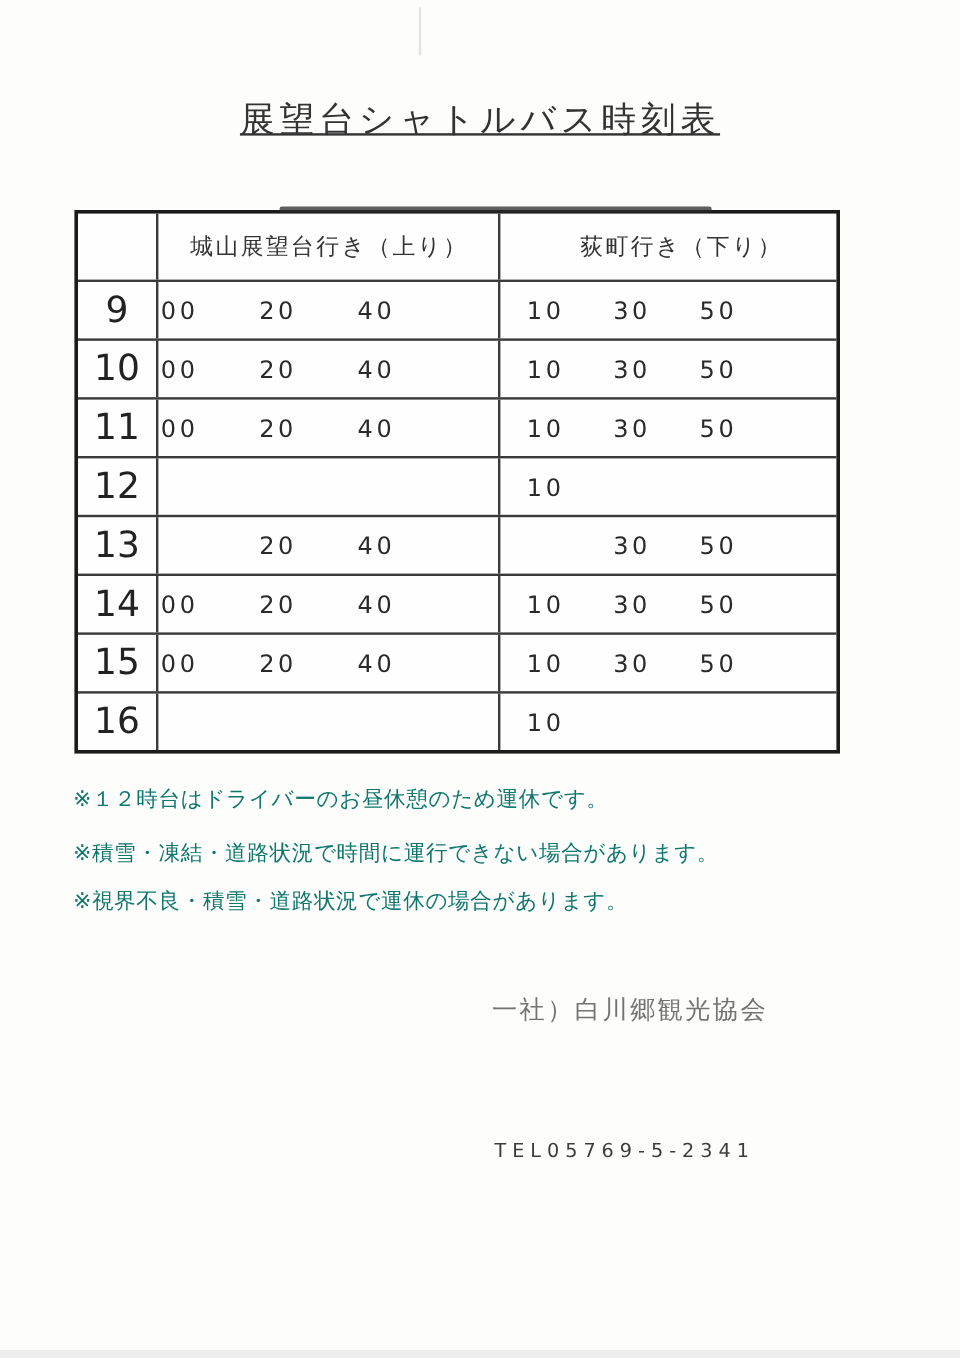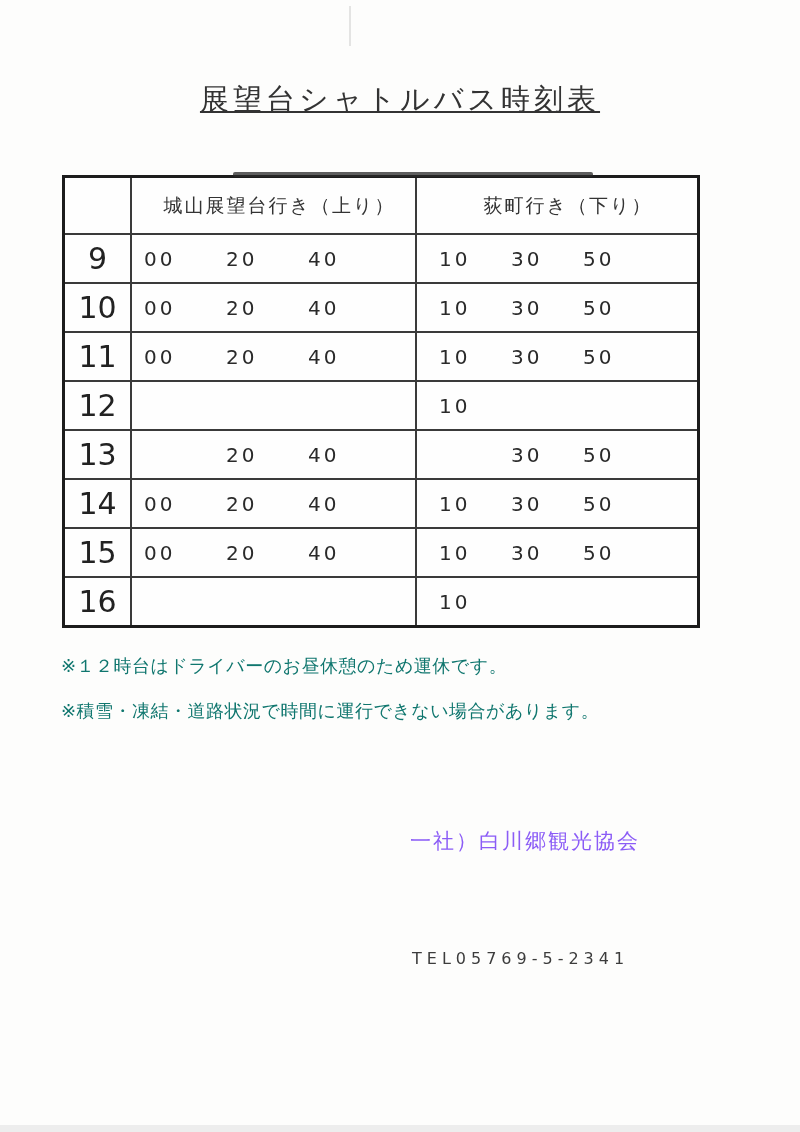--- a/index.html
+++ b/index.html
@@ -82,21 +82,21 @@
     font-size: 30px;
     color: #222;
   }
   .cell.up { border-right: 2px solid #3a3a3a; }
   .cell.head {
     justify-content: center;
     font-size: 19px;
     letter-spacing: 2px;
     color: #333;
   }
-  .cell.up { padding-left: 12px; }
+  .cell.up { padding-left: 2px; }
   .cell.down { padding-left: 22px; }
   .m {
     display: inline-block;
     font-size: 20px;
     letter-spacing: 3px;
     color: #2a2a2a;
   }
   .cell.up .m { width: 82px; }
   .cell.down .m { width: 72px; }
   
@@ -110,21 +110,21 @@
   }
   .note.n0 { top: 654px; }
   .note.n1 { top: 699px; }
   .note.n2 { top: 739px; }
   
   .contact-name {
     position: absolute;
     left: 410px;
     font-size: 21px;
     letter-spacing: 2px;
-    color: #8b5cf6;
+    color: #737373;
     white-space: nowrap;
   }
   .contact-tel {
     position: absolute;
     left: 412px;
     font-size: 16px;
     letter-spacing: 5px;
     color: #3c3c3c;
     white-space: nowrap;
   }
@@ -260,18 +260,19 @@
         <span class="m">10</span>
         <span class="m"></span>
         <span class="m"></span>
       </div>
     </div>
 
   </div>
 
   <div class="note n0">※１２時台はドライバーのお昼休憩のため運休です。</div>
   <div class="note n1">※積雪・凍結・道路状況で時間に運行できない場合があります。</div>
+  <div class="note n2">※視界不良・積雪・道路状況で運休の場合があります。</div>
 
   <div class="contact-name c0n">一社）白川郷観光協会</div>
   <div class="contact-tel c1t">TEL05769-5-2341</div>
 
   <div class="scan-strip-bottom"></div>
 </div>
 
 </body></html>

